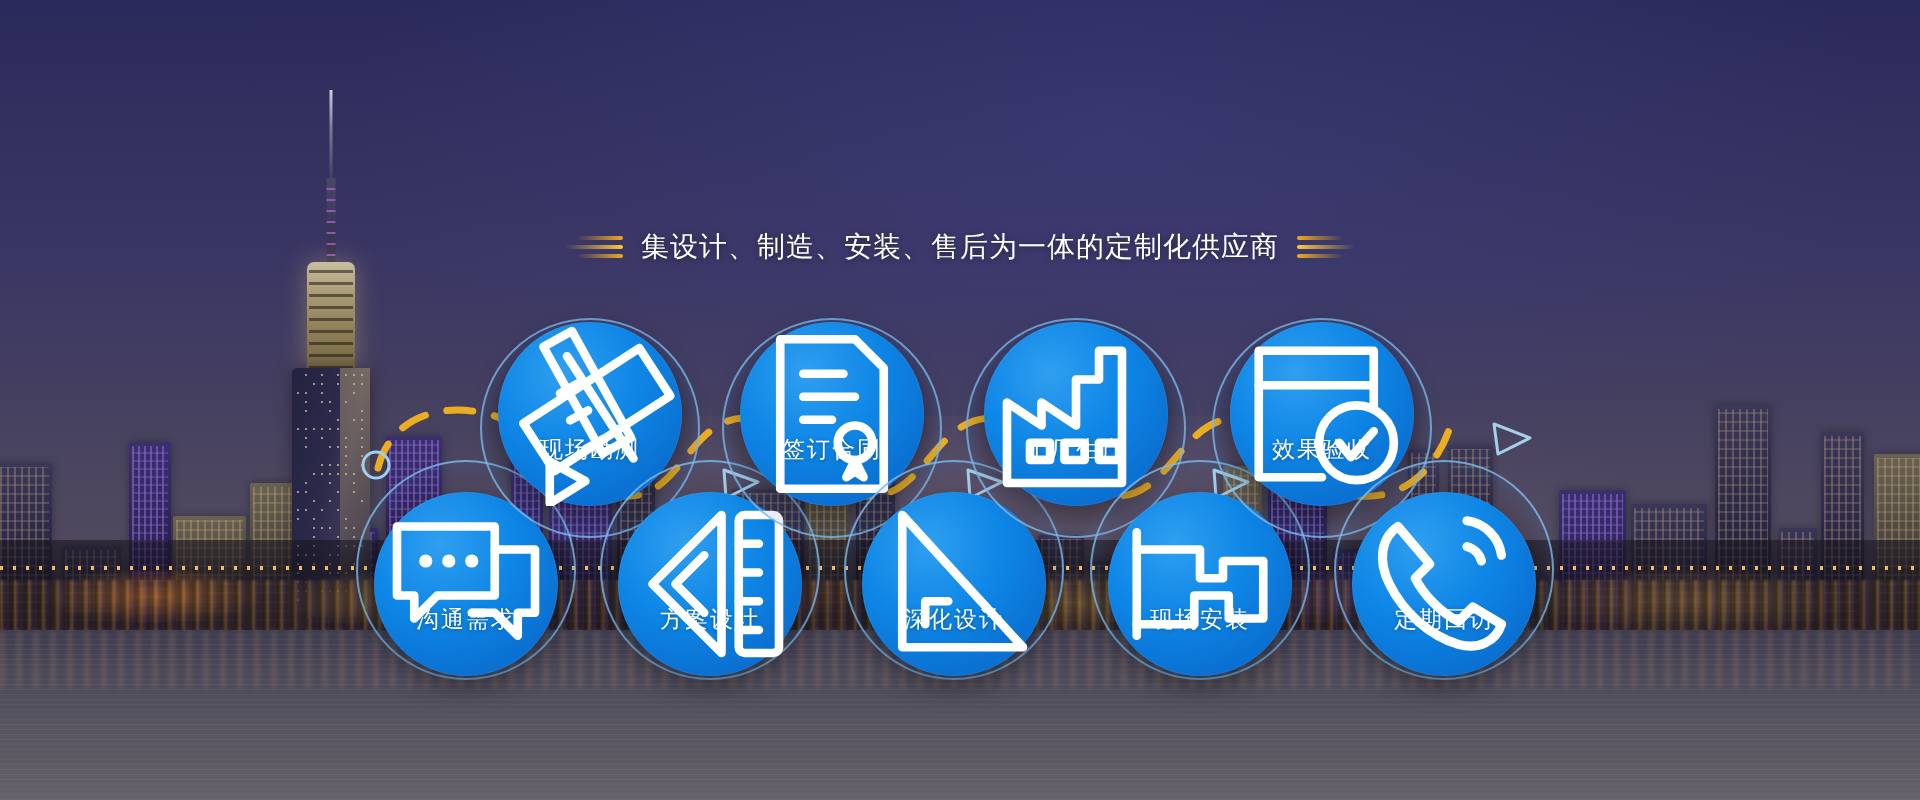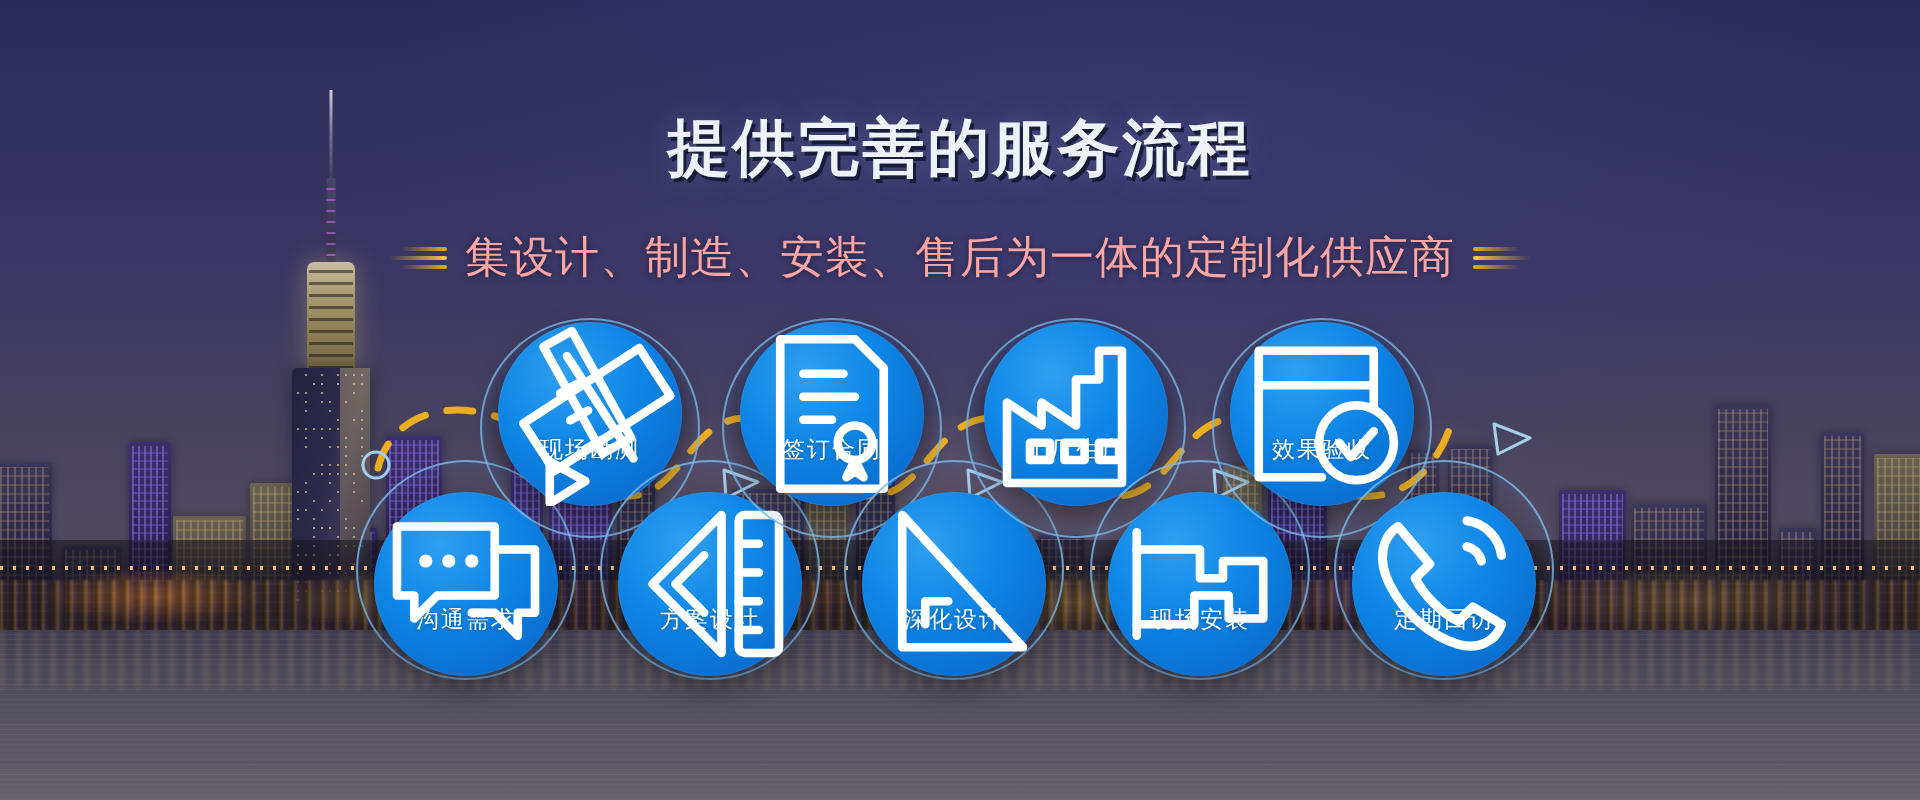--- a/index.html
+++ b/index.html
@@ -153,21 +153,21 @@
   }
   .deco{ display:flex; flex-direction:column; gap:5px; width:58px; }
   .deco i{ display:block; height:4px; border-radius:2px; }
   .deco.left i:nth-child(1){ background:linear-gradient(90deg, rgba(245,180,40,0), #f0a91e); width:46px; margin-left:12px;}
   .deco.left i:nth-child(2){ background:linear-gradient(90deg, rgba(245,180,40,0), #ffc83c); width:58px;}
   .deco.left i:nth-child(3){ background:linear-gradient(90deg, rgba(245,180,40,0), #f0a91e); width:46px; margin-left:12px;}
   .deco.right i:nth-child(1){ background:linear-gradient(270deg, rgba(245,180,40,0), #f0a91e); width:46px;}
   .deco.right i:nth-child(2){ background:linear-gradient(270deg, rgba(245,180,40,0), #ffc83c); width:58px;}
   .deco.right i:nth-child(3){ background:linear-gradient(270deg, rgba(245,180,40,0), #f0a91e); width:46px;}
   .subtitle{
-    font-size:44px; color:#fca5a5; letter-spacing:1px; white-space:nowrap;
+    font-size:28px; color:#ffffff; letter-spacing:1px; white-space:nowrap;
     text-shadow:0 1px 6px rgba(0,0,0,.45);
     font-family:"DejaVu Sans","Liberation Sans",sans-serif;
   }
 
   
   .flow{ position:absolute; left:0; top:0; width:1920px; height:800px; }
   .flow svg{ position:absolute; left:0; top:0; }
 
   .node{ position:absolute; width:220px; height:220px; }
   .node .ring{
@@ -438,21 +438,20 @@
   <div class="park">
     <div class="lamps"></div>
     <div class="canopy"></div>
   </div>
 
   <div class="water">
     <div class="refl"></div>
     <div class="sheen"></div>
   </div>
 
-  <div class="title">提供完善的服务流程</div>
 
   <div class="subtitle-row">
     <span class="deco left">
         <i></i>
         <i></i>
         <i></i>
       </span>
     <span class="subtitle">集设计、制造、安装、售后为一体的定制化供应商</span>
     <span class="deco right">
         <i></i>

